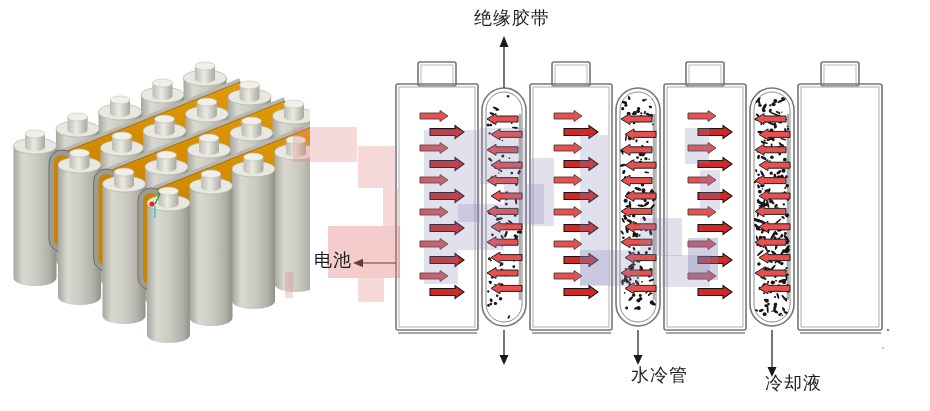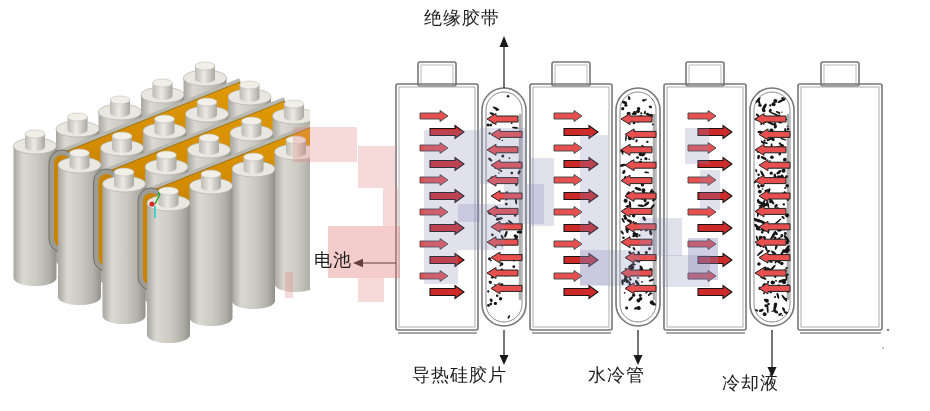--- a/index.html
+++ b/index.html
@@ -6,21 +6,21 @@
   .canvas{
     position:relative;width:930px;height:411px;background:#ffffff;overflow:hidden;
     font-family:"DejaVu Sans",sans-serif;
   }
   .canvas svg{position:absolute;left:0;top:0;}
   #pack3d{left:5px;top:58px;}
   .wm{position:absolute;left:0;top:0;width:930px;height:411px;pointer-events:none;}
   .wm div{position:absolute;}
   .lbl{
     position:absolute;color:#1c1c1c;font-size:18px;letter-spacing:1px;
-    text-align:left;white-space:nowrap;line-height:1.2;
+    text-align:right;white-space:nowrap;line-height:1.2;
   }
 </style>
 </head>
 <body>
 
 <div class="canvas">
 
   <svg id="pack3d" width="305" height="296" viewBox="0 0 305 296">
       <defs>
         <linearGradient id="cyl" x1="0" y1="0" x2="1" y2="0">
@@ -769,16 +769,15 @@
       <div style="left: 580px; top: 250px; width: 60px; height: 36px; background: rgba(140, 135, 185, 0.26);"></div>
       <div style="left: 640px; top: 218px; width: 42px; height: 38px; background: rgba(140, 135, 185, 0.26);"></div>
       <div style="left: 662px; top: 255px; width: 48px; height: 32px; background: rgba(140, 135, 185, 0.26);"></div>
       <div style="left: 685px; top: 128px; width: 24px; height: 36px; background: rgba(140, 135, 185, 0.26);"></div>
       <div style="left: 688px; top: 238px; width: 30px; height: 42px; background: rgba(130, 125, 180, 0.36);"></div>
       <div style="left: 700px; top: 170px; width: 20px; height: 40px; background: rgba(140, 135, 185, 0.26);"></div>
     </div>
 
   <div class="lbl" style="left:424px;top:7px;width:126px;">绝缘胶带</div>
   <div class="lbl" style="left:314px;top:250px;font-family:Liberation Serif, serif;">电池</div>
-  <div class="lbl" style="left:412px;top:364px;width:150px;">导热硅胶片</div>
   <div class="lbl" style="left:588px;top:364px;width:100px;">水冷管</div>
   <div class="lbl" style="left:722px;top:372px;width:100px;">冷却液</div>
 </div>
 
 </body></html>

